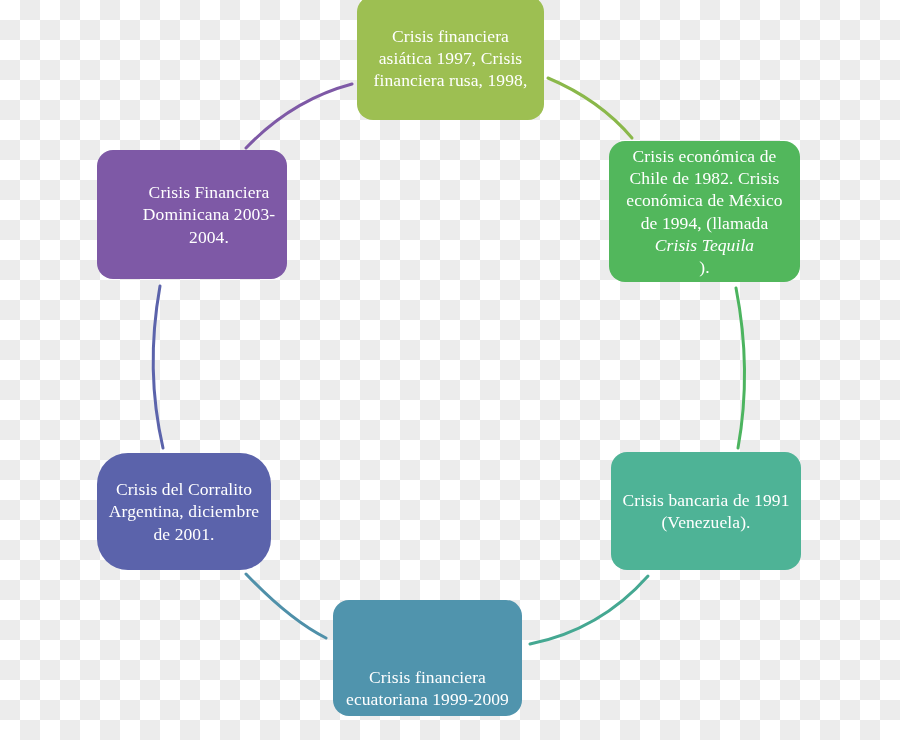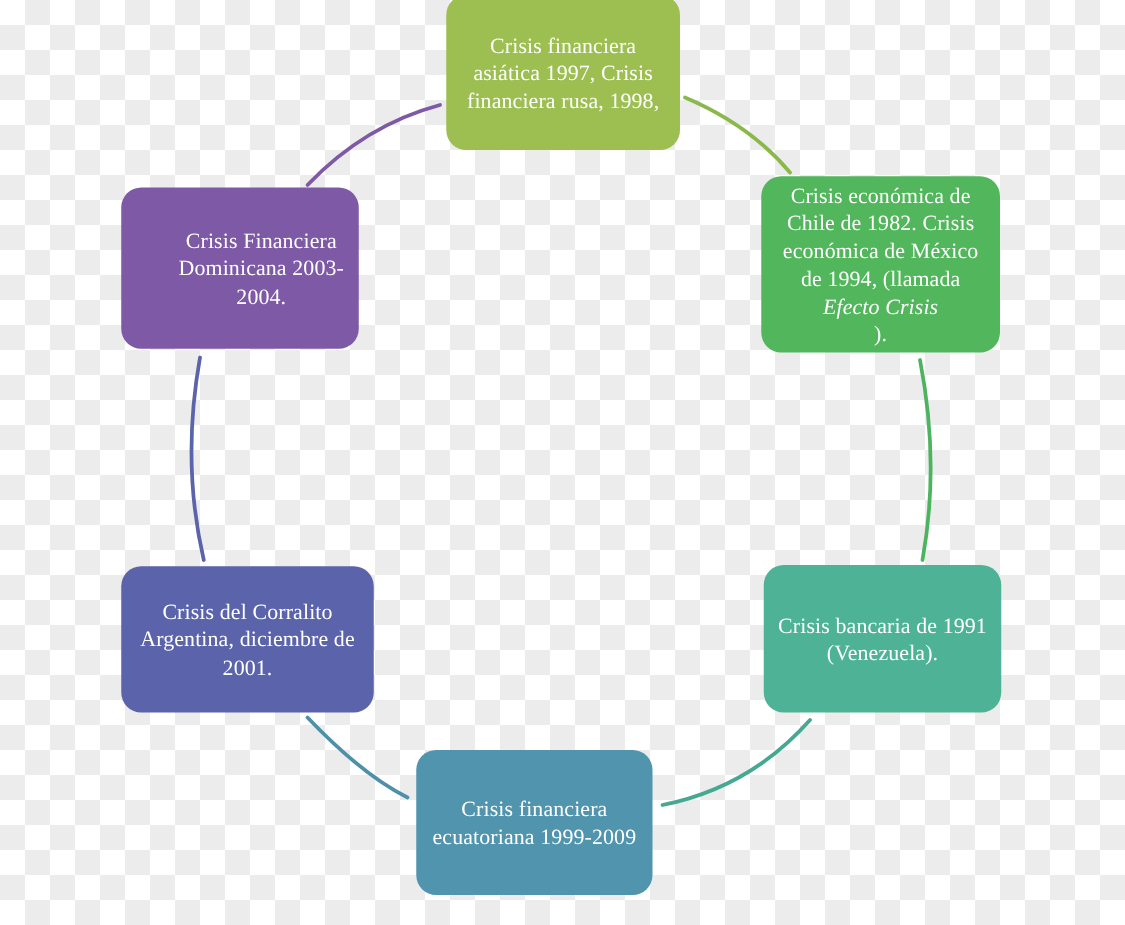--- a/index.html
+++ b/index.html
@@ -43,22 +43,22 @@
     letter-spacing: 0.1px;
     z-index: 5;
   }
   .node span { display: block; width: 100%; }
   .node .it { font-style: italic; }
 
   
   #node-asia      { left: 357px; top: -4px;  width: 187px; height: 124px; font-size: 17.5px; }
   #node-chile     { left: 609px; top: 141px; width: 191px; height: 141px; font-size: 17.5px; }
   #node-venezuela { left: 611px; top: 452px; width: 190px; height: 118px; font-size: 17.5px; }
-  #node-ecuador   { left: 333px; top: 600px; width: 189px; height: 116px; font-size: 17.5px; }
-  #node-argentina { left: 97px;  top: 453px; width: 202px; height: 117px; font-size: 17.5px; }
+  #node-ecuador   { left: 333px; top: 600px; width: 189px; height: 116px; font-size: 17.5px; align-items: flex-end; }
+  #node-argentina { left: 97px;  top: 453px; width: 174px; height: 117px; font-size: 17.5px; border-radius: 31px; }
   #node-dominicana{ left: 97px;  top: 150px; width: 190px; height: 129px; font-size: 17.5px; padding-left: 44px; }
 </style>
 </head>
 <body>
 
 <div id="canvas">
 
   <svg id="arcs" viewBox="0 0 900 740" xmlns="http://www.w3.org/2000/svg">
 
     <path d="M 548 78 Q 600 100 632 138" fill="none" stroke="#8ab84a" stroke-width="3" stroke-linecap="round"></path>
@@ -72,21 +72,21 @@
     <path d="M 163 448 Q 145 370 160 286" fill="none" stroke="#5b63ab" stroke-width="3" stroke-linecap="round"></path>
 
     <path d="M 246 148 Q 292 100 352 84" fill="none" stroke="#7e59a6" stroke-width="3" stroke-linecap="round"></path>
   </svg>
 
   <div class="node" id="node-asia" style="background:#9dbf52">
     <span>Crisis financiera asiática 1997, Crisis financiera rusa, 1998,</span>
   </div>
 
   <div class="node" id="node-chile" style="background:#52b75c">
-    <span>Crisis económica de Chile de 1982.  Crisis económica de México de 1994, (llamada <span class="it">Efecto Crisis</span>).</span>
+    <span>Crisis económica de Chile de 1982.  Crisis económica de México de 1994, (llamada <span class="it">Crisis Tequila</span>).</span>
   </div>
 
   <div class="node" id="node-venezuela" style="background:#4eb396">
     <span>Crisis bancaria de 1991 (Venezuela).</span>
   </div>
 
   <div class="node" id="node-ecuador" style="background:#5094ad">
     <span>Crisis financiera ecuatoriana 1999-2009</span>
   </div>
 

